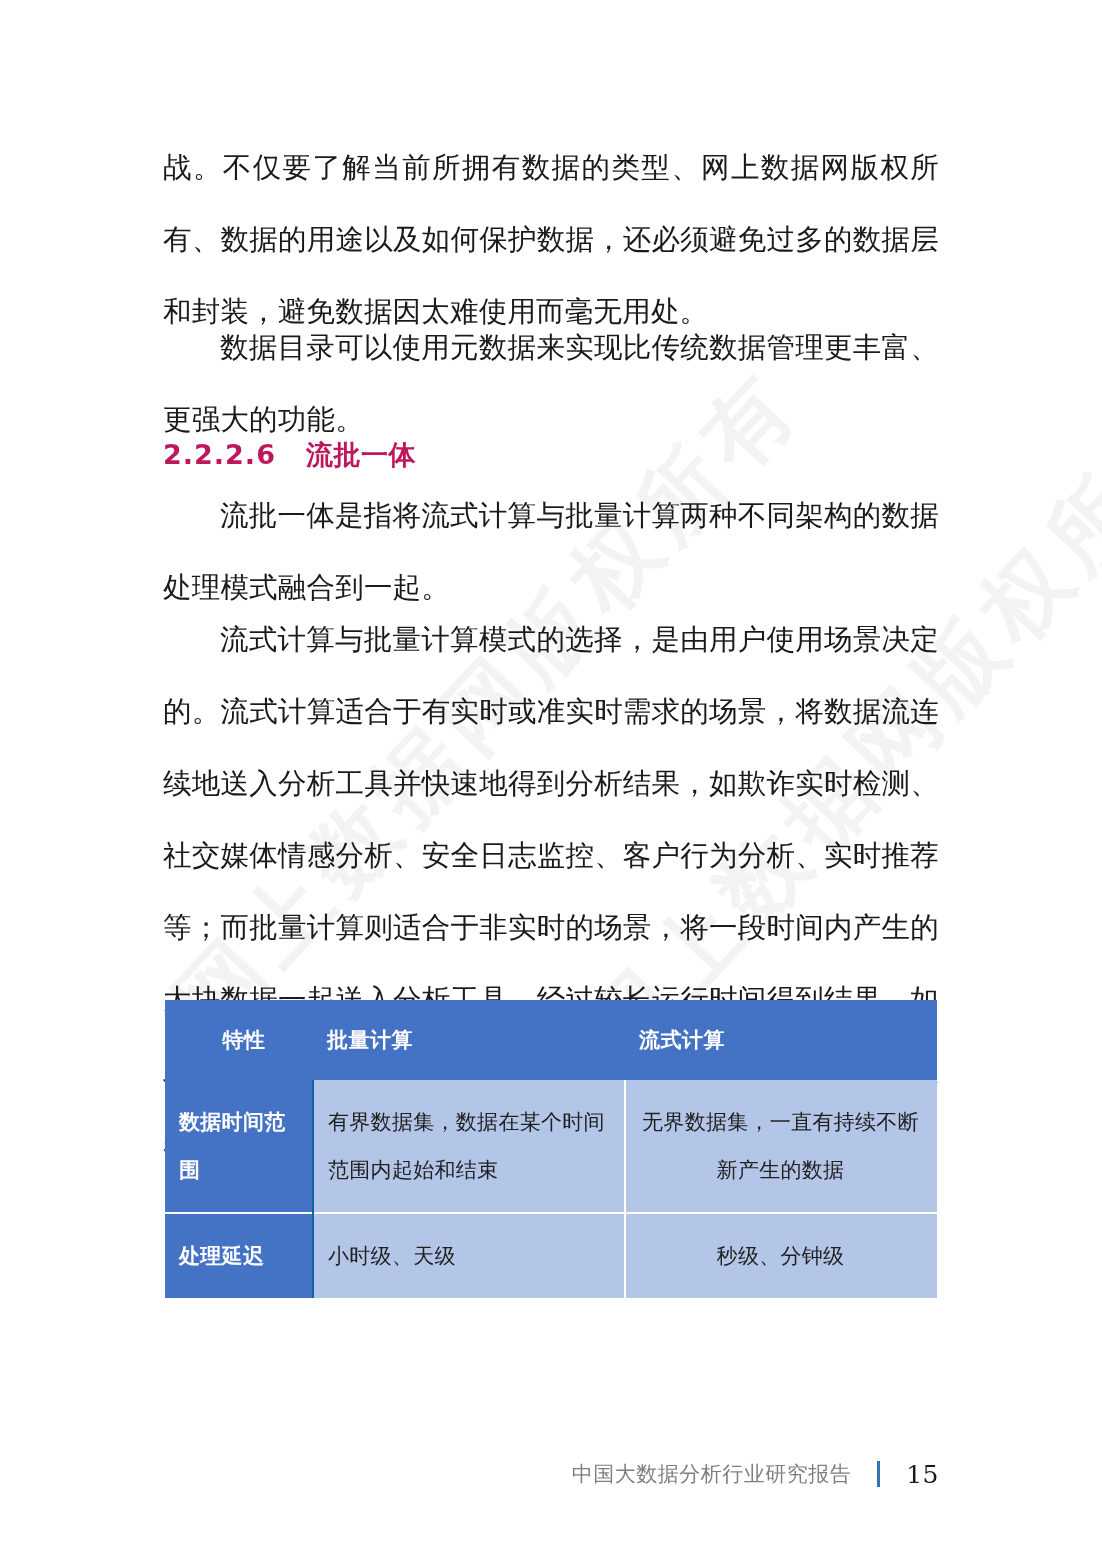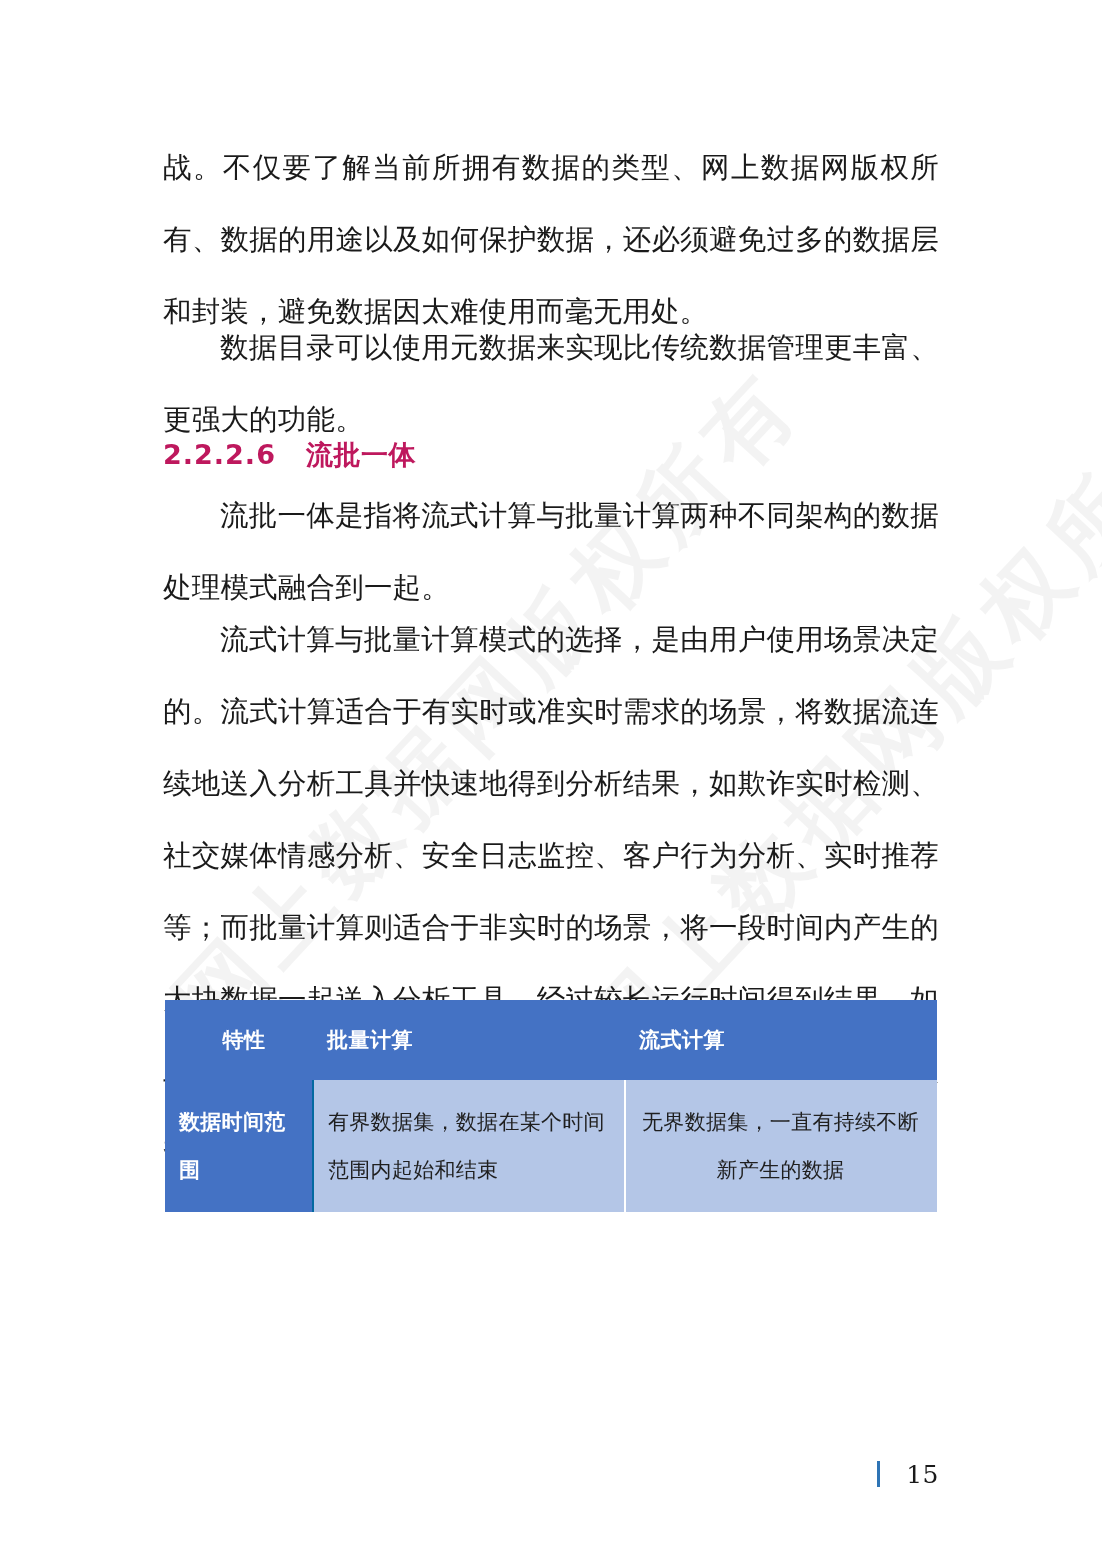--- a/index.html
+++ b/index.html
@@ -230,25 +230,31 @@
           <th>批量计算</th>
           <th>流式计算</th>
         </tr>
       </thead>
       <tbody>
         <tr class="shade-a">
           <td class="feat">数据时间范围</td>
           <td class="val">有界数据集，数据在某个时间范围内起始和结束</td>
           <td class="val">无界数据集，一直有持续不断新产生的数据</td>
         </tr>
+        <tr class="shade-a">
+          <td class="feat">处理延迟</td>
+          <td class="val">小时级、天级</td>
+          <td class="val">秒级、分钟级</td>
+        </tr>
       </tbody>
     </table>
 
   </div>
 
   <div class="footer">
     <div class="footer-inner">
+      <span class="footer-title">中国大数据分析行业研究报告</span>
       <span class="footer-divider"></span>
       <span class="footer-page">15</span>
     </div>
   </div>
 
 </div>
 
 </body></html>

